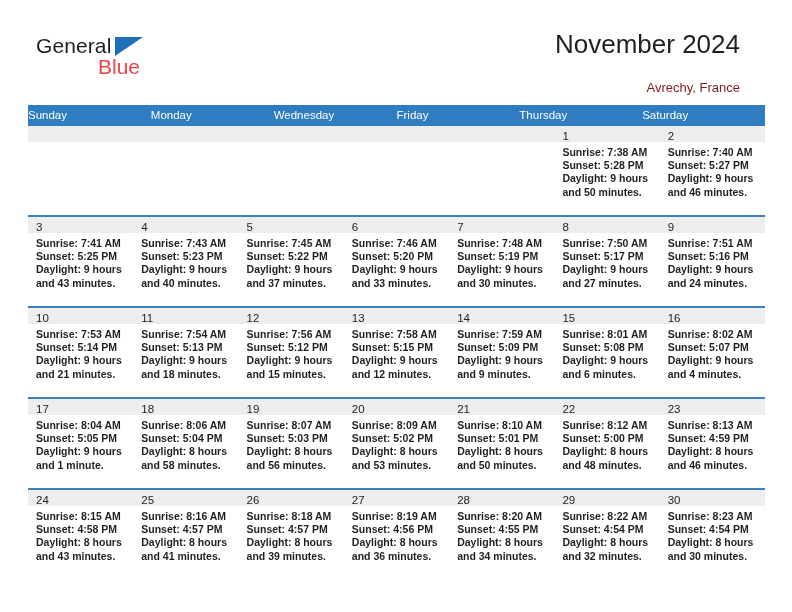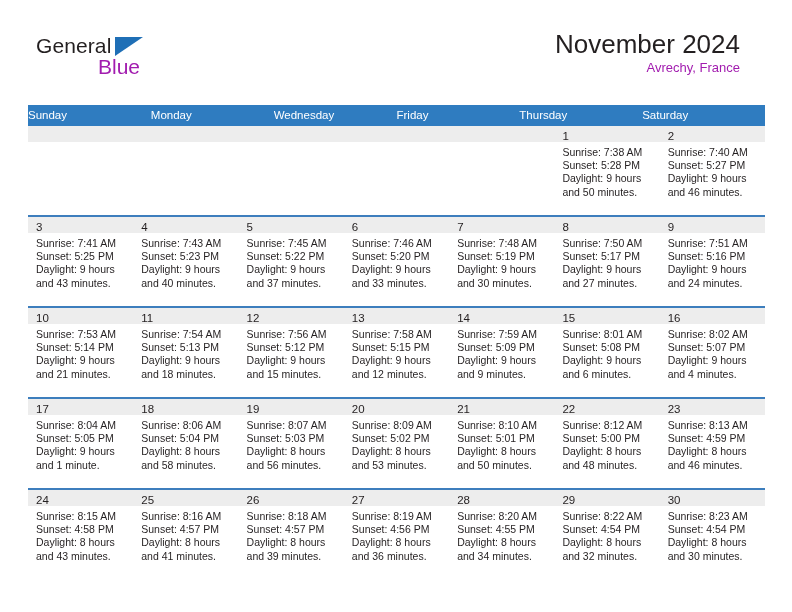--- a/index.html
+++ b/index.html
@@ -53,41 +53,41 @@
     width: 0;
     height: 0;
     border-left: 28px solid #1f6fb6;
     border-bottom: 19px solid transparent;
   }
   .logo-blue {
     position: absolute;
     left: 62px;
     top: 21px;
     font-size: 21px;
-    color: #a21caf;
+    color: #ef4444;
     line-height: 24px;
   }
 
   .title-block {
     position: absolute;
     right: 28px;
     top: 0;
     text-align: right;
   }
   .cal-title {
     font-size: 26px;
     font-weight: normal;
     color: #231f20;
     line-height: 32px;
     white-space: nowrap;
   }
   .cal-sub {
-    margin-top: 0;
+    margin-top: 20px;
     font-size: 13px;
-    color: #a21caf;
+    color: #7f1d1d;
     line-height: 16px;
     white-space: nowrap;
   }
 
   
   .calendar {
     position: absolute;
     left: 28px;
     top: 105px;
     width: 737px;
@@ -131,20 +131,21 @@
   .daynum {
     font-size: 11.5px;
     line-height: 16px;
     color: #231f20;
   }
   .dayinfo {
     padding: 4px 6px 0 8px;
     font-size: 10.5px;
     line-height: 13.2px;
     color: #231f20;
+    font-weight: bold;
   }
   .dayinfo div {
     white-space: nowrap;
   }
 </style>
 </head>
 <body>
 
 <div class="page">
 

